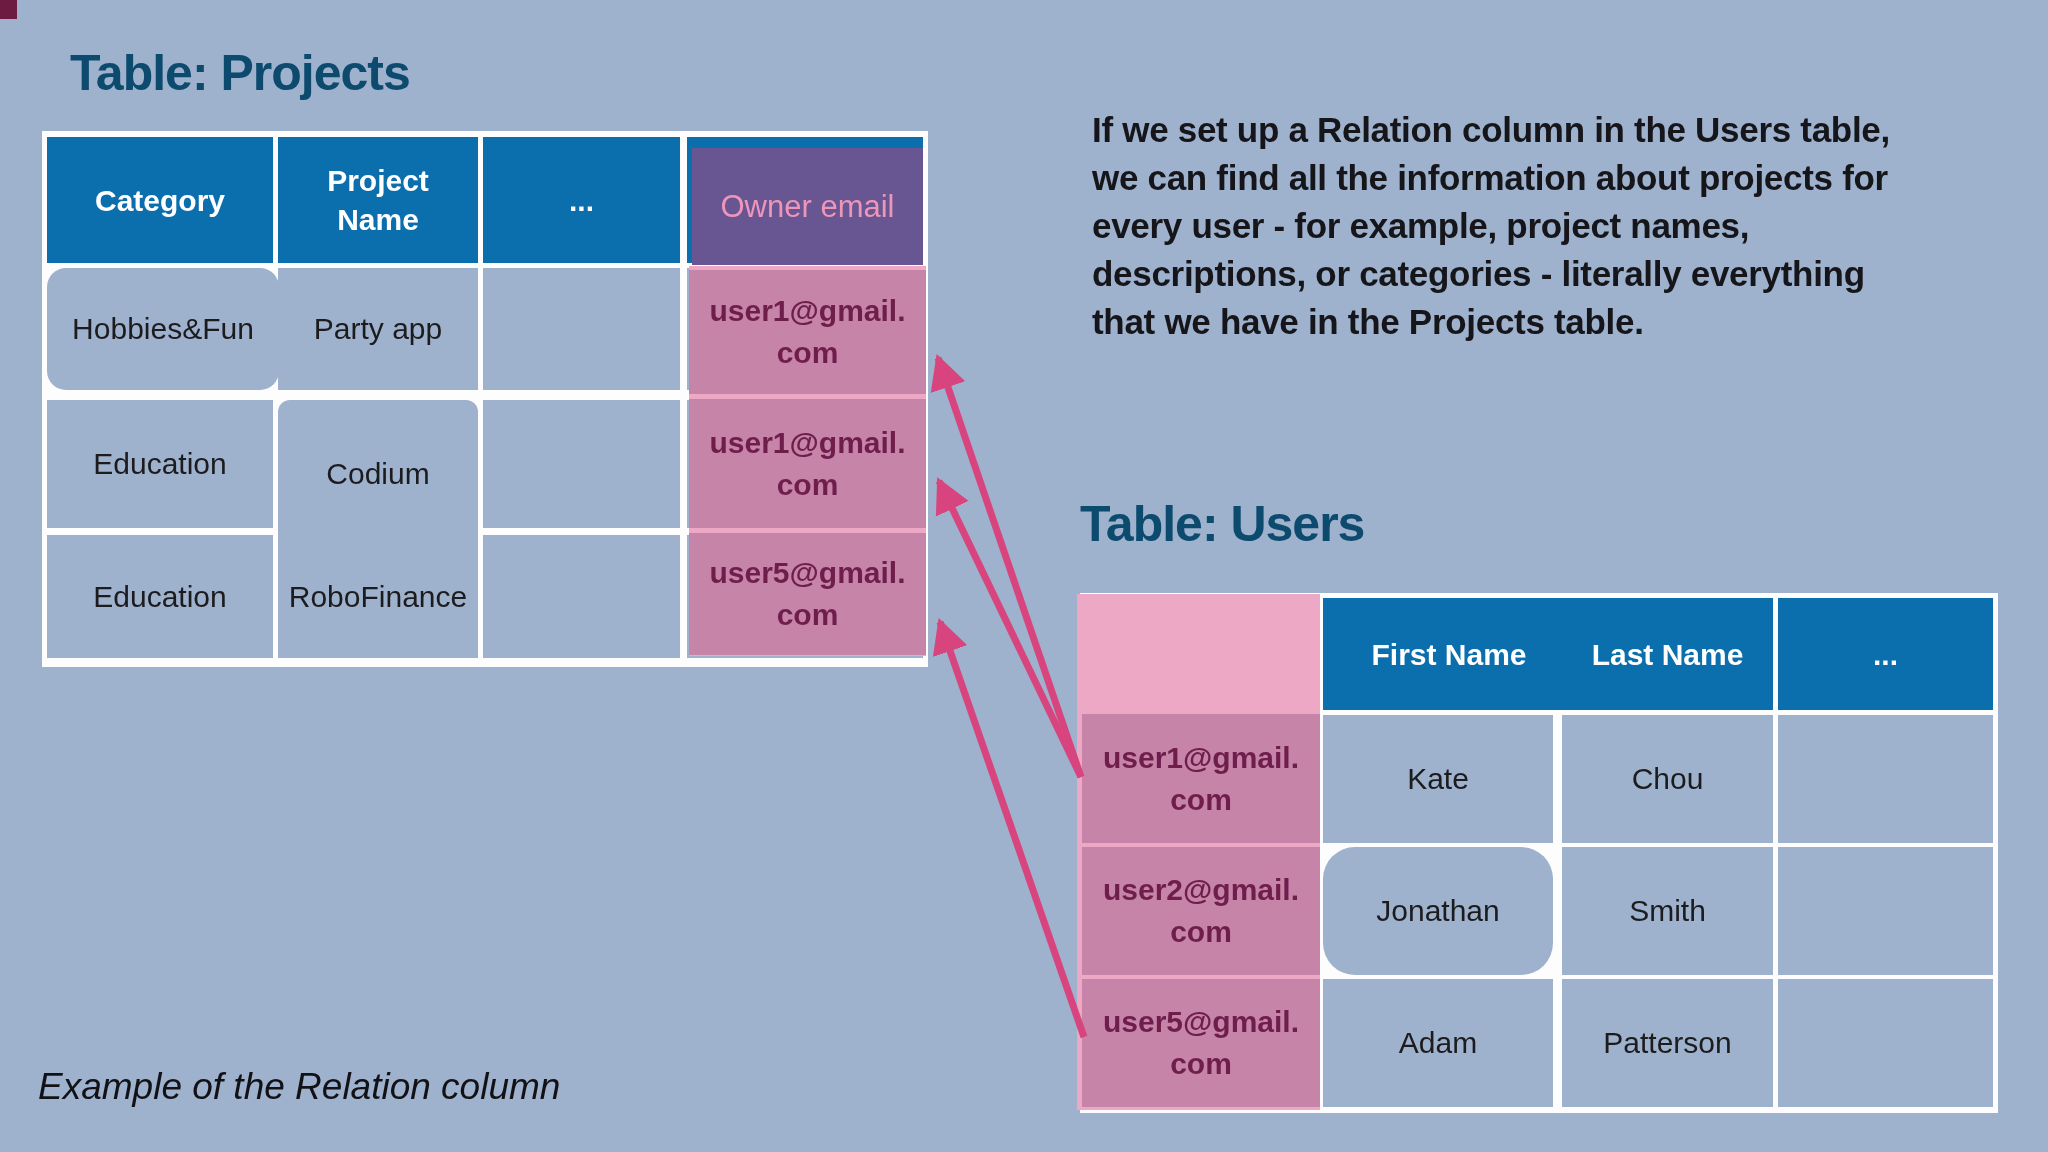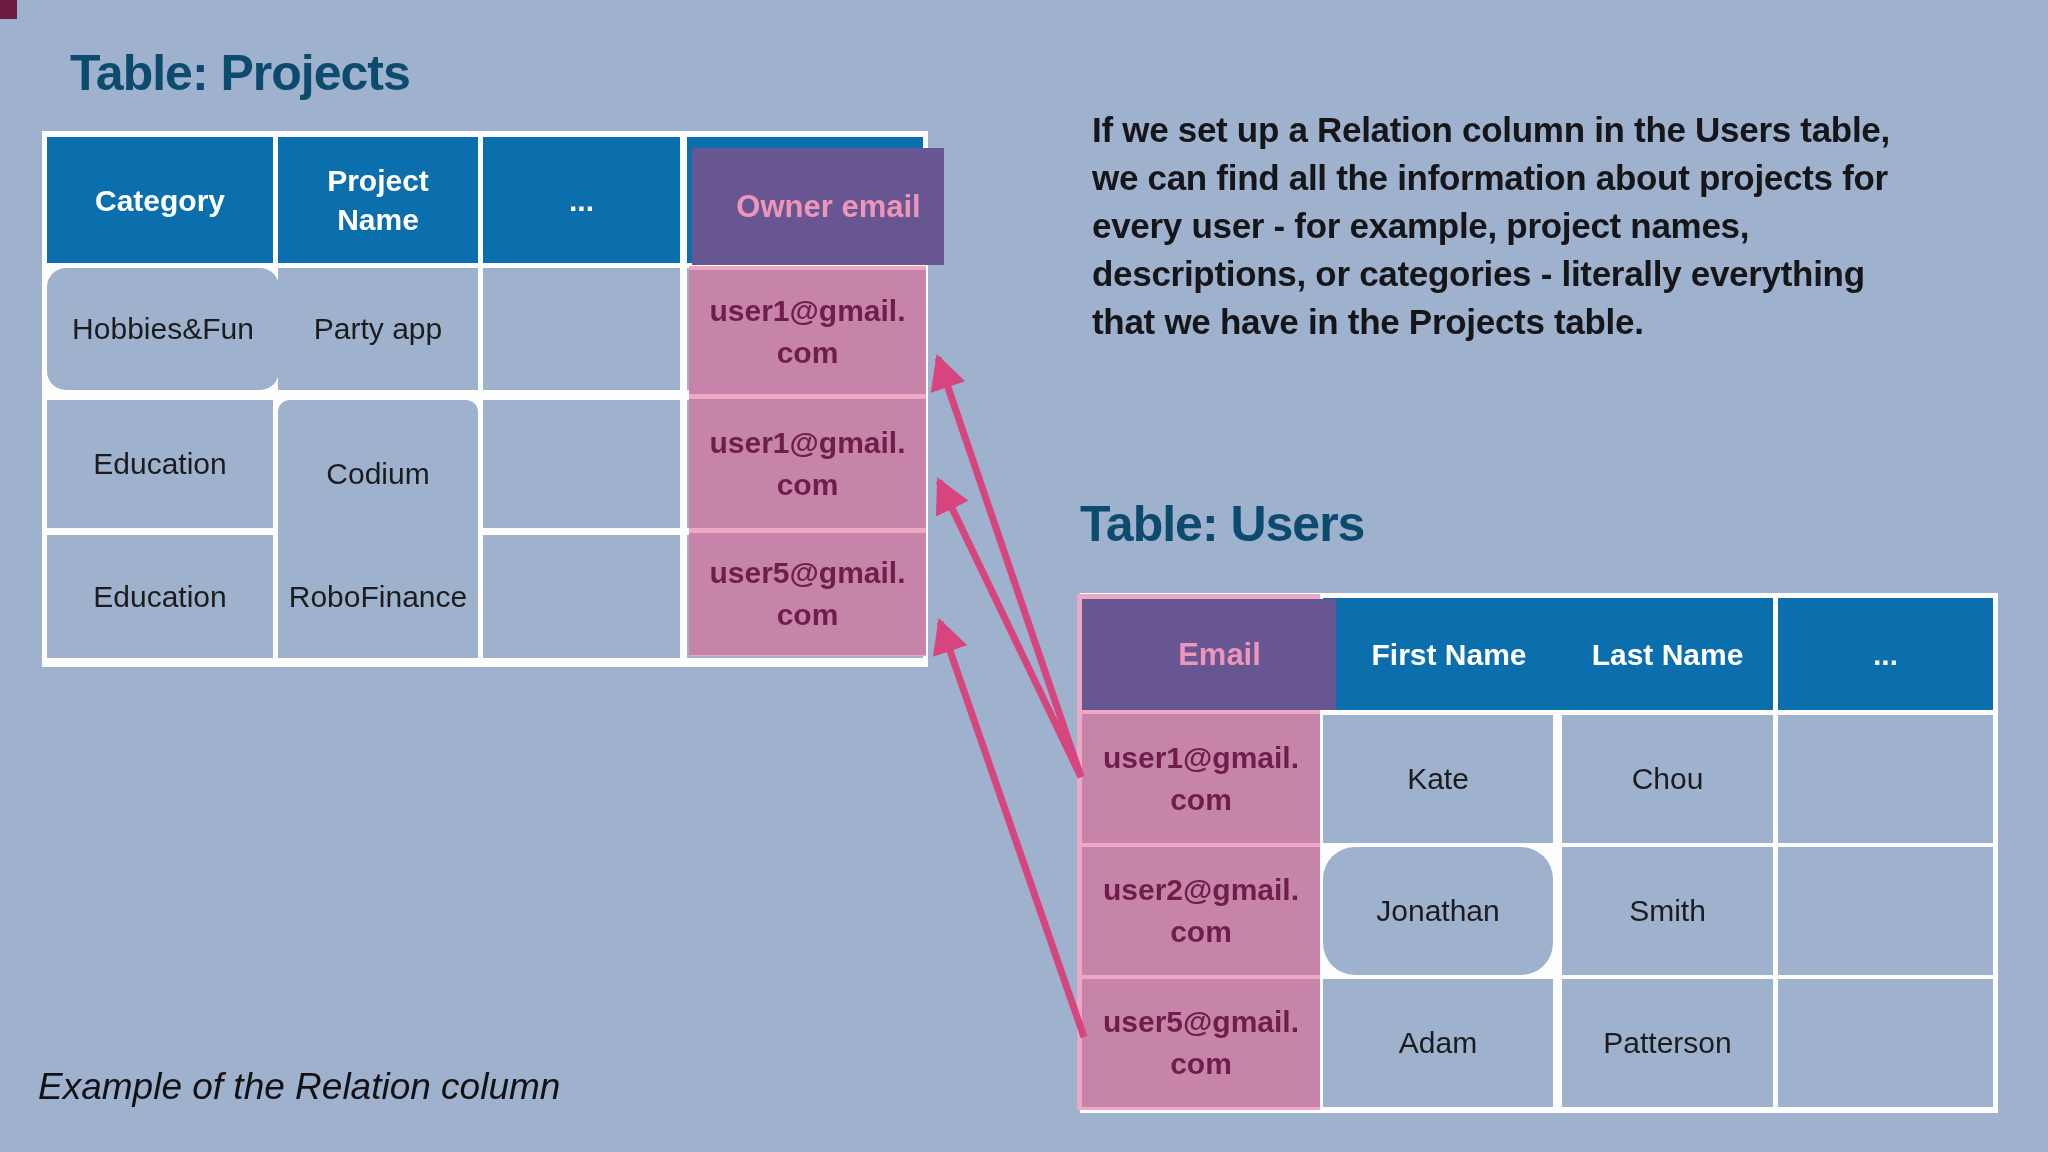--- a/index.html
+++ b/index.html
@@ -11,21 +11,21 @@
   .tbl { position:absolute; background:#fdfdfe; }
   .cell {
     position:absolute; display:flex; align-items:center; justify-content:center;
     text-align:center; white-space:pre-line;
   }
   .th { background:#0b6fae; color:#ffffff; font-weight:bold; font-size:30px; line-height:1.3; }
   .td { background:#9eb1cd; color:#1c1c1f; font-size:30px; }
   .ov-backdrop { position:absolute; background:#eda8c5; }
   .ov-purple {
     position:absolute; background:#675691; color:#ee95ba;
-    font-weight:bold; font-size:31px; display:flex; align-items:center; justify-content:center;padding-left:21px;
+    font-weight:normal; font-size:31px; display:flex; align-items:center; justify-content:center;
   }
   .ov-pink {
     position:absolute; background:#c584a8; color:#6f1e4c;
     font-weight:bold; font-size:30px; line-height:1.4; white-space:pre-line;
     display:flex; align-items:center; justify-content:center; text-align:center;
   }
   .title {
     position:absolute; font-size:50px; font-weight:bold; color:#0c4a6e;
     letter-spacing:-1px; line-height:1;
   }
@@ -108,21 +108,20 @@
     <div class="cell td" style="left:482px;top:254px; width:211px; height:128px;">Smith</div>
     <div class="cell td" style="left:698px;top:254px; width:215px; height:128px;"></div>
 
     <div class="cell td" style="left:5px;  top:386px; width:230px; height:128px;"></div>
     <div class="cell td" style="left:482px;top:386px; width:211px; height:128px;">Patterson</div>
     <div class="cell td" style="left:243px;top:386px; width:230px; height:128px;">Adam</div>
     <div class="cell td" style="left:698px;top:386px; width:215px; height:128px;"></div>
   </div>
 
   <div class="ov-backdrop" style="left:1077px; top:594px; width:243px; height:516px;"></div>
-  <div class="ov-purple" style="left:1082px; top:599px; width:233px; height:111px;">Email</div>
   <div class="ov-pink" style="left:1082px; top:714px; width:238px; height:129px;">user1@gmail.
 com</div>
   <div class="ov-pink" style="left:1082px; top:847px; width:238px; height:128px;">user2@gmail.
 com</div>
   <div class="ov-pink" style="left:1082px; top:979px; width:238px; height:128px;">user5@gmail.
 com</div>
 
   <svg class="arrows" width="2048" height="1152" viewBox="0 0 2048 1152">
     <defs>
       <marker id="ah" markerWidth="6" markerHeight="6" refX="4.4" refY="3" orient="auto" markerUnits="strokeWidth">

